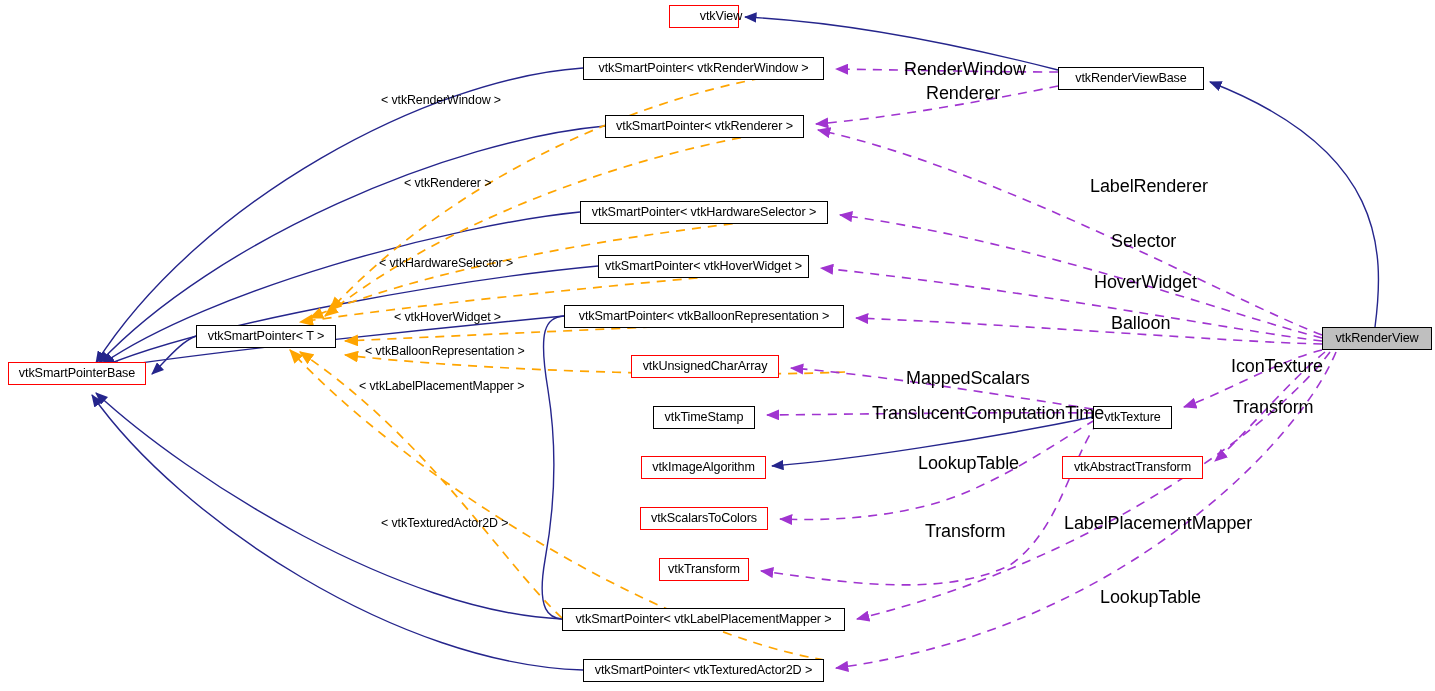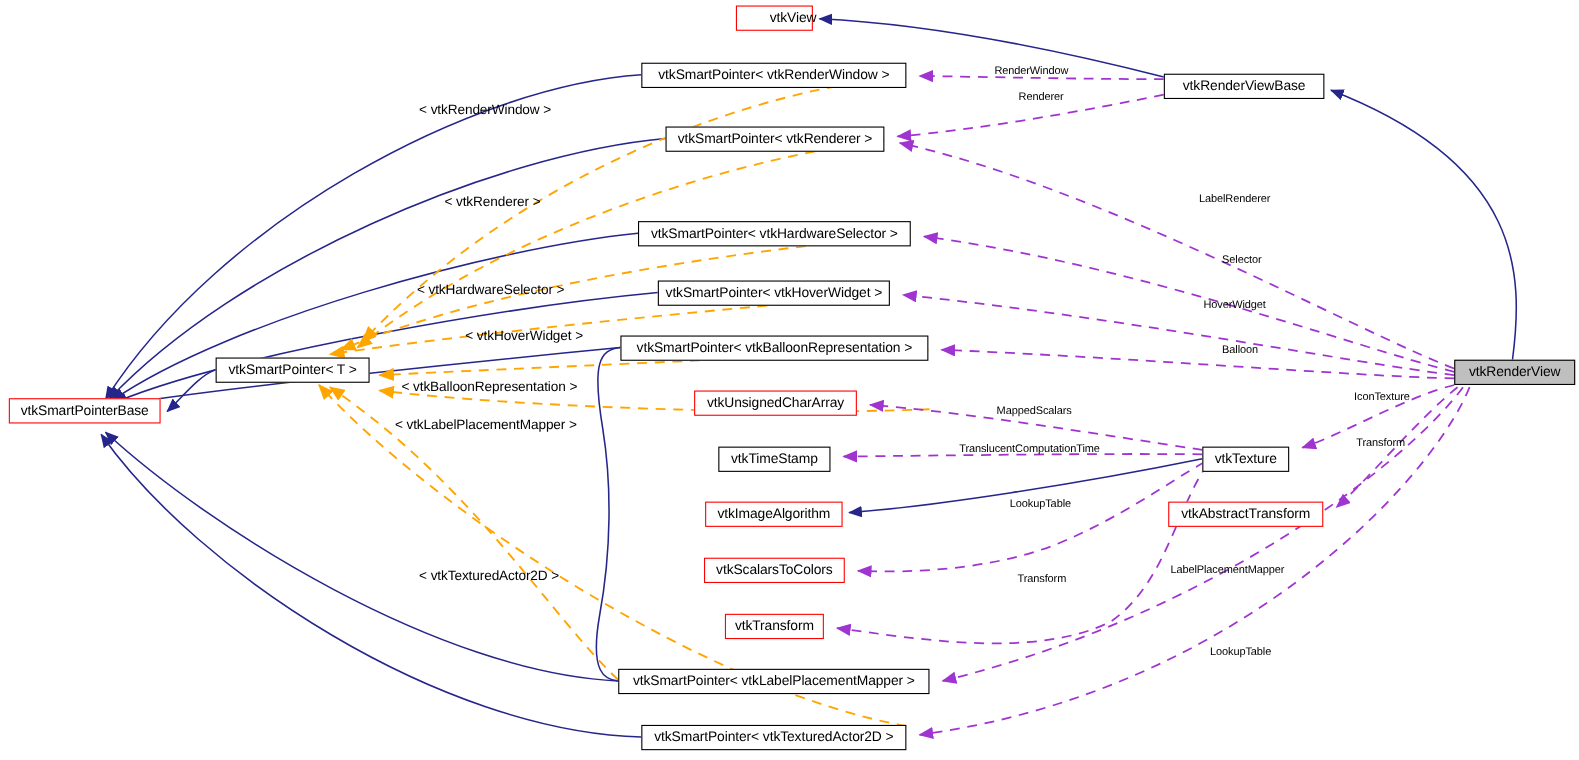--- a/index.html
+++ b/index.html
@@ -42,21 +42,21 @@
   }
   .node.red {
     border: 1px solid #ff0000;
   }
   .node.highlight {
     background: #bfbfbf;
     border: 1px solid #000000;
   }
   .edge-label {
     position: absolute;
-    font-size: 10px;
+    font-size: 18px;
     color: #000000;
     white-space: nowrap;
     line-height: 1;
     letter-spacing: -0.1px;
   }
   .tmpl-label {
     position: absolute;
     font-size: 12.4px;
     color: #000000;
     white-space: nowrap;
@@ -208,21 +208,21 @@
     <span>vtkSmartPointer&lt; vtkLabelPlacementMapper &gt;</span>
   </div>
 
   <div class="node" style="left:583px; top:659px; width:241px;">
     <span>vtkSmartPointer&lt; vtkTexturedActor2D &gt;</span>
   </div>
 
   <div class="tmpl-label" style="left:381px; top:94px;">&lt; vtkRenderWindow &gt;</div>
   <div class="tmpl-label" style="left:404px; top:177px;">&lt; vtkRenderer &gt;</div>
   <div class="tmpl-label" style="left:379px; top:257px;">&lt; vtkHardwareSelector &gt;</div>
-  <div class="tmpl-label" style="left:394px; top:299px;margin-left:29px;">&lt; vtkHoverWidget &gt;</div>
+  <div class="tmpl-label" style="left:394px; top:311px;">&lt; vtkHoverWidget &gt;</div>
   <div class="tmpl-label" style="left:365px; top:345px;">&lt; vtkBalloonRepresentation &gt;</div>
   <div class="tmpl-label" style="left:359px; top:380px;">&lt; vtkLabelPlacementMapper &gt;</div>
   <div class="tmpl-label" style="left:381px; top:517px;">&lt; vtkTexturedActor2D &gt;</div>
 
   <div class="edge-label" style="left:904px; top:60px;">RenderWindow</div>
   <div class="edge-label" style="left:926px; top:84px;">Renderer</div>
   <div class="edge-label" style="left:1090px; top:177px;">LabelRenderer</div>
   <div class="edge-label" style="left:1111px; top:232px;">Selector</div>
   <div class="edge-label" style="left:1094px; top:273px;">HoverWidget</div>
   <div class="edge-label" style="left:1111px; top:314px;">Balloon</div>

